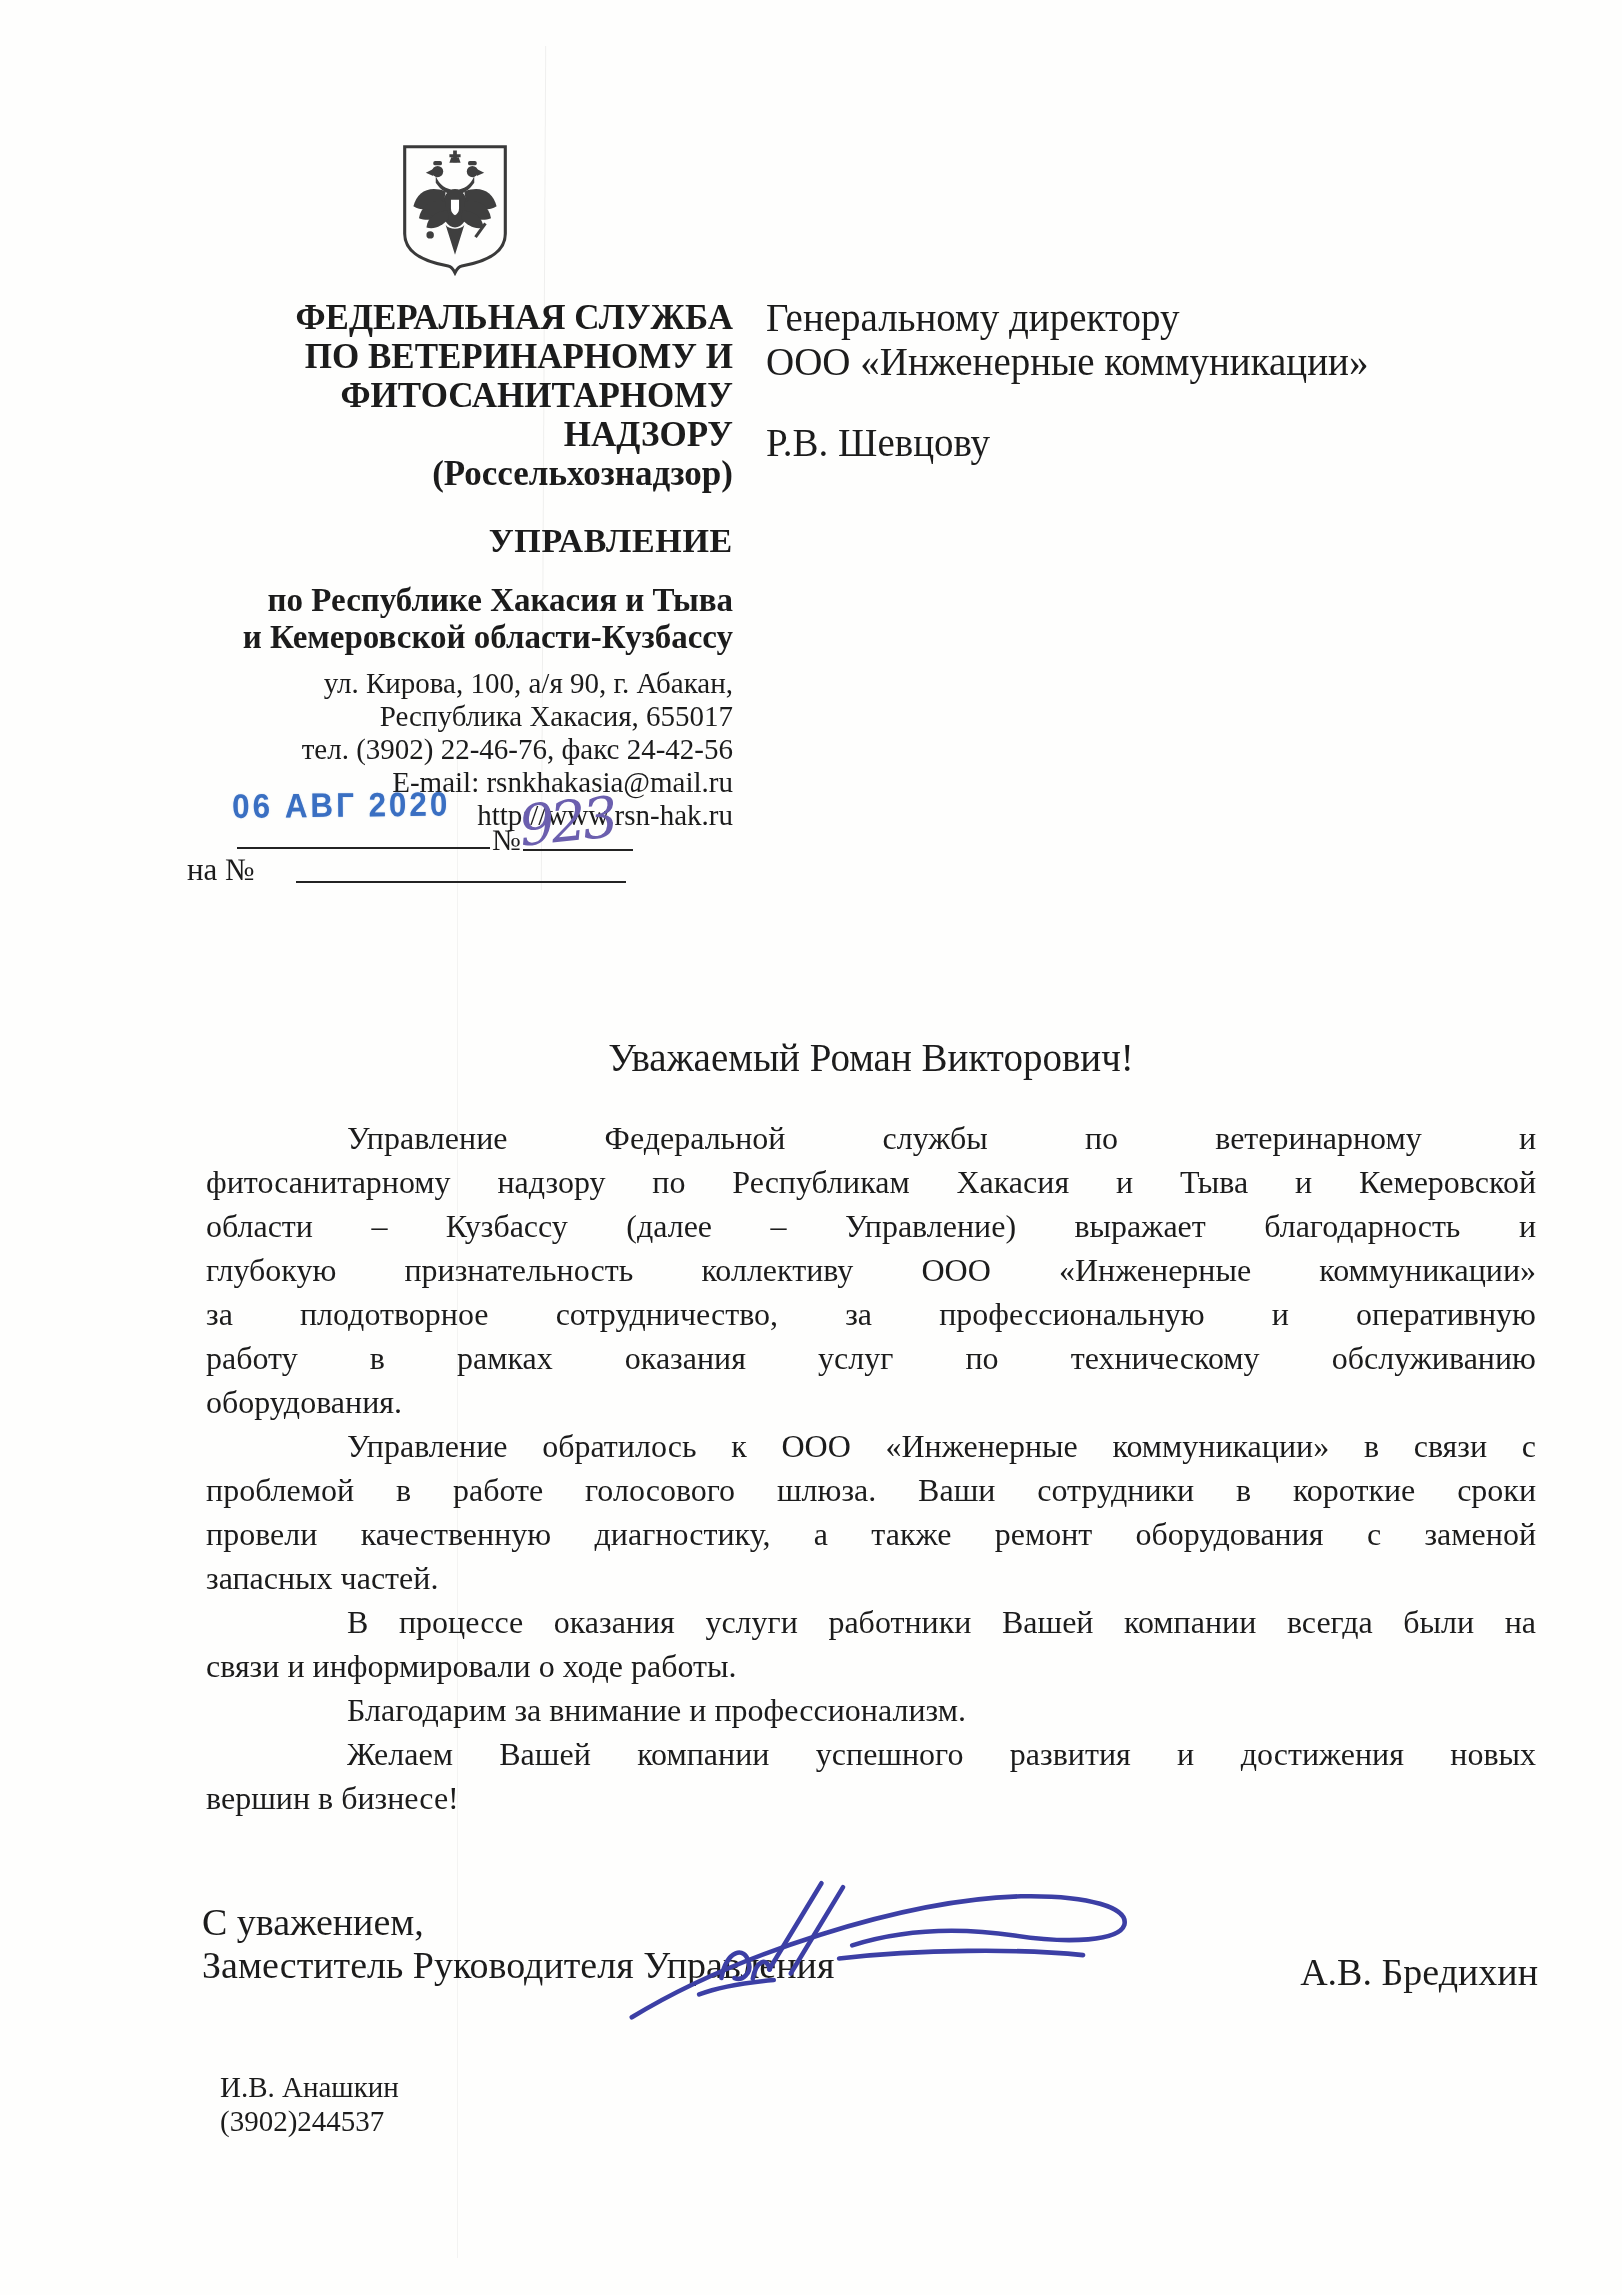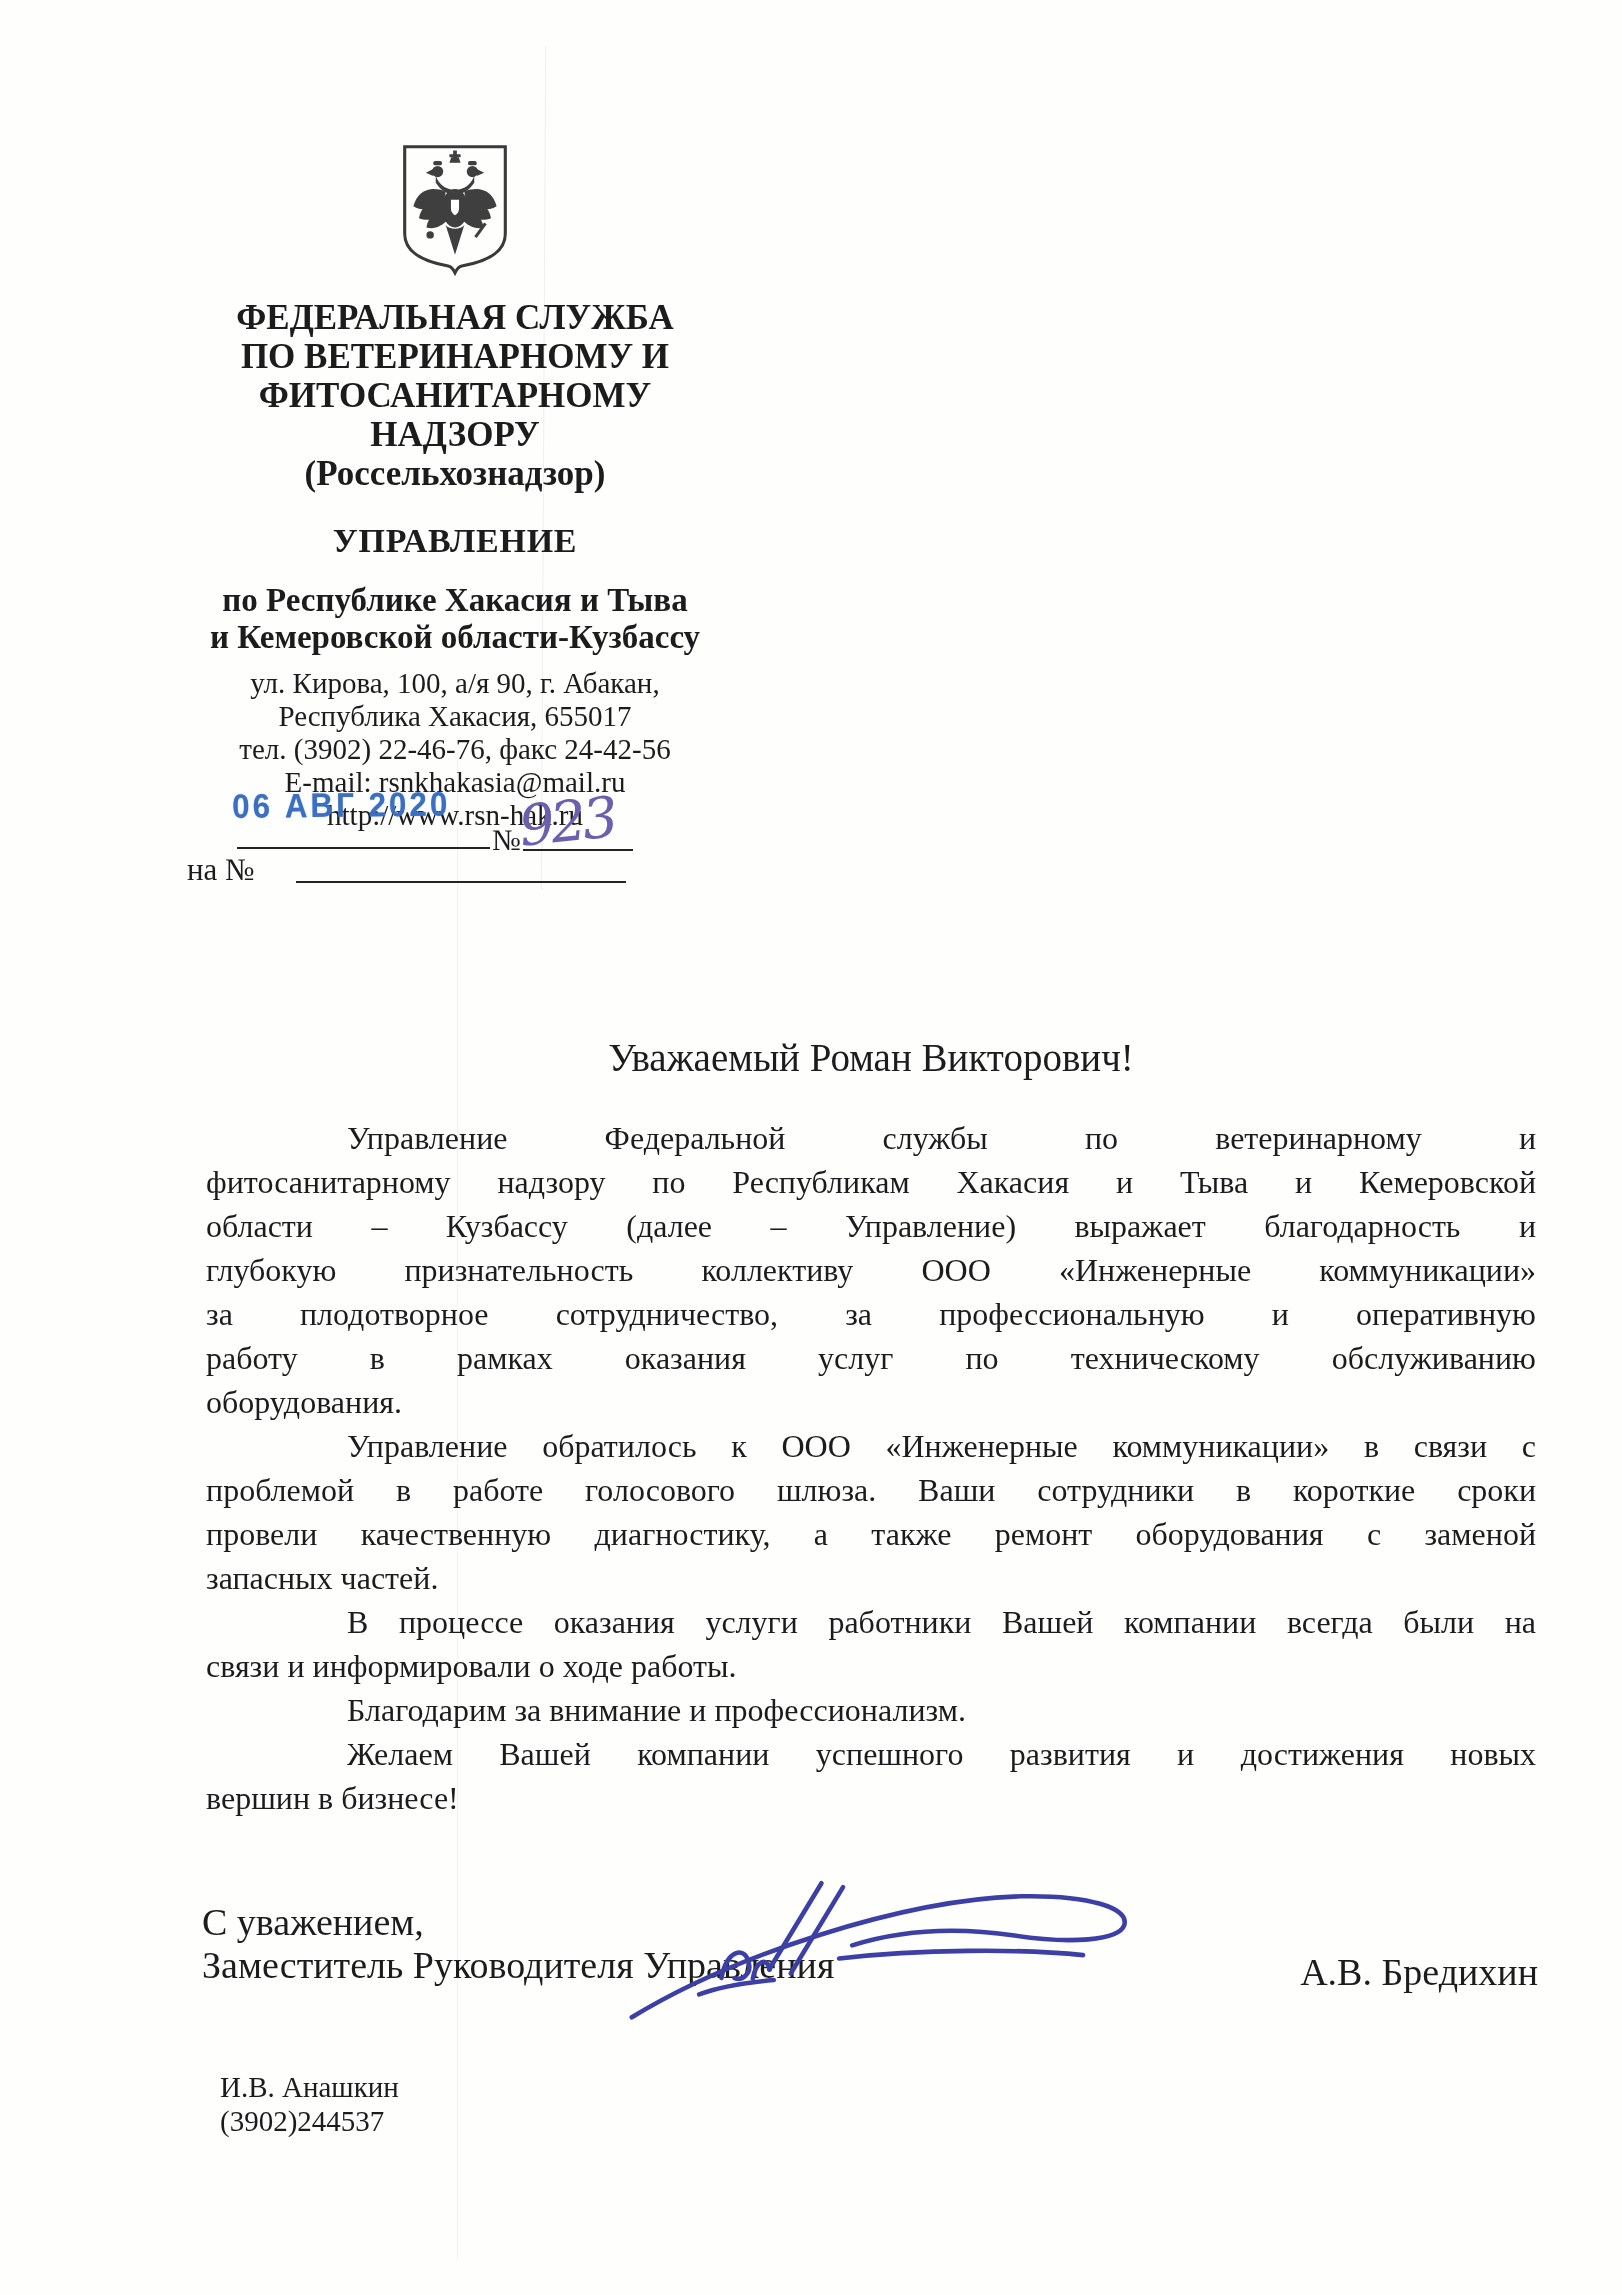--- a/index.html
+++ b/index.html
@@ -6,21 +6,21 @@
   .page{
     position:relative;width:1623px;height:2295px;background:#fefefdff;
     font-family:"Liberation Serif",serif;color:#1c1c1c;overflow:hidden;
   }
   
   .fold{position:absolute;width:1.3px;background:rgba(110,110,110,.10);}
   #fold-a{left:543px;top:46px;height:844px;transform:rotate(.3deg);}
   #fold-b{left:457px;top:753px;height:1505px;background:rgba(110,110,110,.08);}
 
   
-  .letterhead{position:absolute;left:177px;top:141px;width:556px;text-align:center;}
+  .letterhead{position:absolute;left:177px;top:141px;width:556px;text-align:right;}
   .emblem{display:block;margin:0 auto 22px auto;width:118px;height:135px;}
   .org-line{font-weight:700;font-size:35px;line-height:39px;white-space:nowrap;}
   .org-short{font-weight:700;font-size:35px;line-height:39px;}
   .division{font-weight:700;font-size:34px;line-height:38px;margin-top:29px;letter-spacing:0.7px;}
   .region-line{font-weight:700;font-size:33px;line-height:37px;white-space:nowrap;}
   .region-wrap{margin-top:22px;}
   .addr-wrap{margin-top:11px;}
   .addr-line{font-weight:400;font-size:29px;line-height:33px;white-space:nowrap;}
 
   
@@ -122,20 +122,27 @@
   </div>
 
   <div class="stamp">06 АВГ 2020</div>
   <div class="u-line" id="u1"></div>
   <div class="no-label">№</div>
   <div class="pen-number">923</div>
   <div class="u-line" id="u2"></div>
   <div class="reply-label">на №</div>
   <div class="u-line" id="u3"></div>
 
+  <div class="recipient">
+    <div>
+        <div class="rcpt-line">Генеральному директору</div>
+        <div class="rcpt-line">ООО «Инженерные коммуникации»</div>
+      </div>
+    <div class="rcpt-name">Р.В. Шевцову</div>
+  </div>
 
   <div class="salutation">Уважаемый Роман Викторович!</div>
   <div class="body-block">
       <div class="line ind just">Управление Федеральной службы по ветеринарному и</div>
       <div class="line just">фитосанитарному надзору по Республикам Хакасия и Тыва и Кемеровской</div>
       <div class="line just">области – Кузбассу (далее – Управление) выражает благодарность и</div>
       <div class="line just">глубокую признательность коллективу ООО «Инженерные коммуникации»</div>
       <div class="line just">за плодотворное сотрудничество, за профессиональную и оперативную</div>
       <div class="line just">работу в рамках оказания услуг по техническому обслуживанию</div>
       <div class="line">оборудования.</div>

